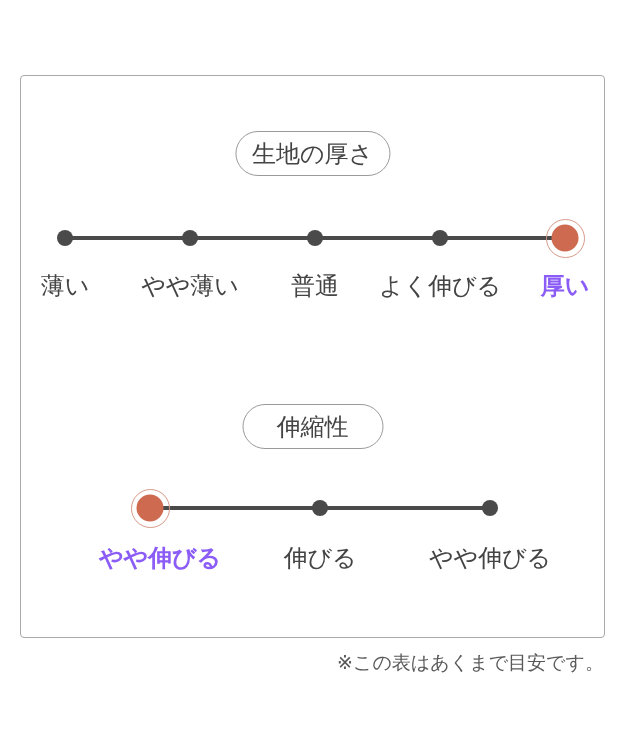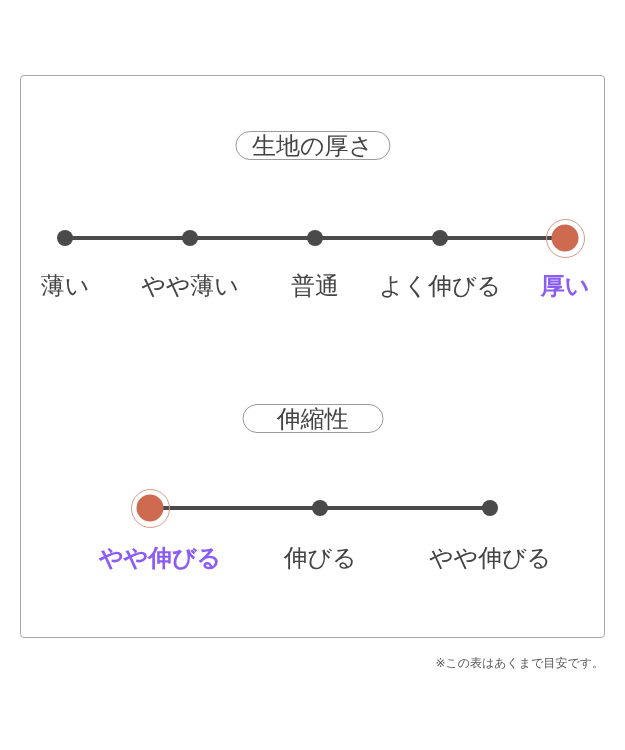--- a/index.html
+++ b/index.html
@@ -30,21 +30,21 @@
     position: absolute;
     inset: 0;
     pointer-events: none;
   }
   .pill {
     position: absolute;
     left: 50%;
     transform: translateX(-50%);
     box-sizing: border-box;
     min-width: 141px;
-    padding: 0 16px;
+    padding: 8px 16px;
     border: 1.5px solid var(--pill-border, #9a9a9a);
     border-radius: 24px;
     text-align: center;
     font-size: 24px;
     line-height: 27px;
     color: var(--text, #444444);
     white-space: nowrap;
     background: #ffffff;
   }
   .track {
@@ -87,21 +87,21 @@
     white-space: nowrap;
   }
   .scale-label.selected {
     font-weight: 700;
     color: #8b5cf6;
   }
   .footnote {
     position: absolute;
     top: 651px;
     right: 21px;
-    font-size: 12px;
+    font-size: 19px;
     line-height: 24px;
     color: var(--muted, #595959);
     white-space: nowrap;
   }
 </style>
 </head>
 <body>
 
 <div class="canvas">
 

